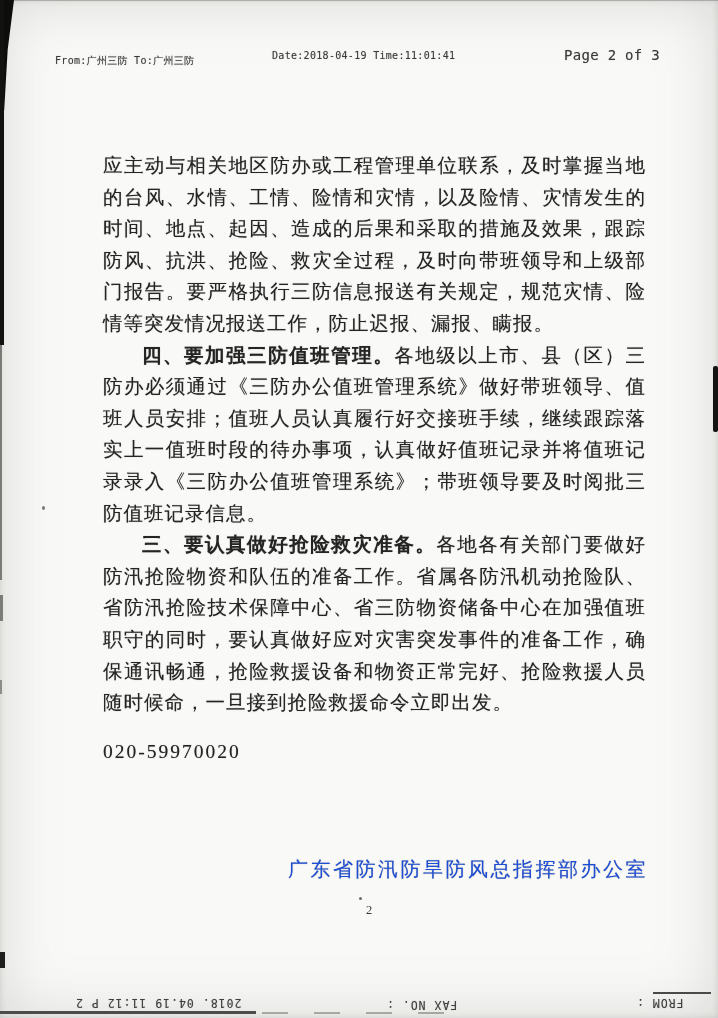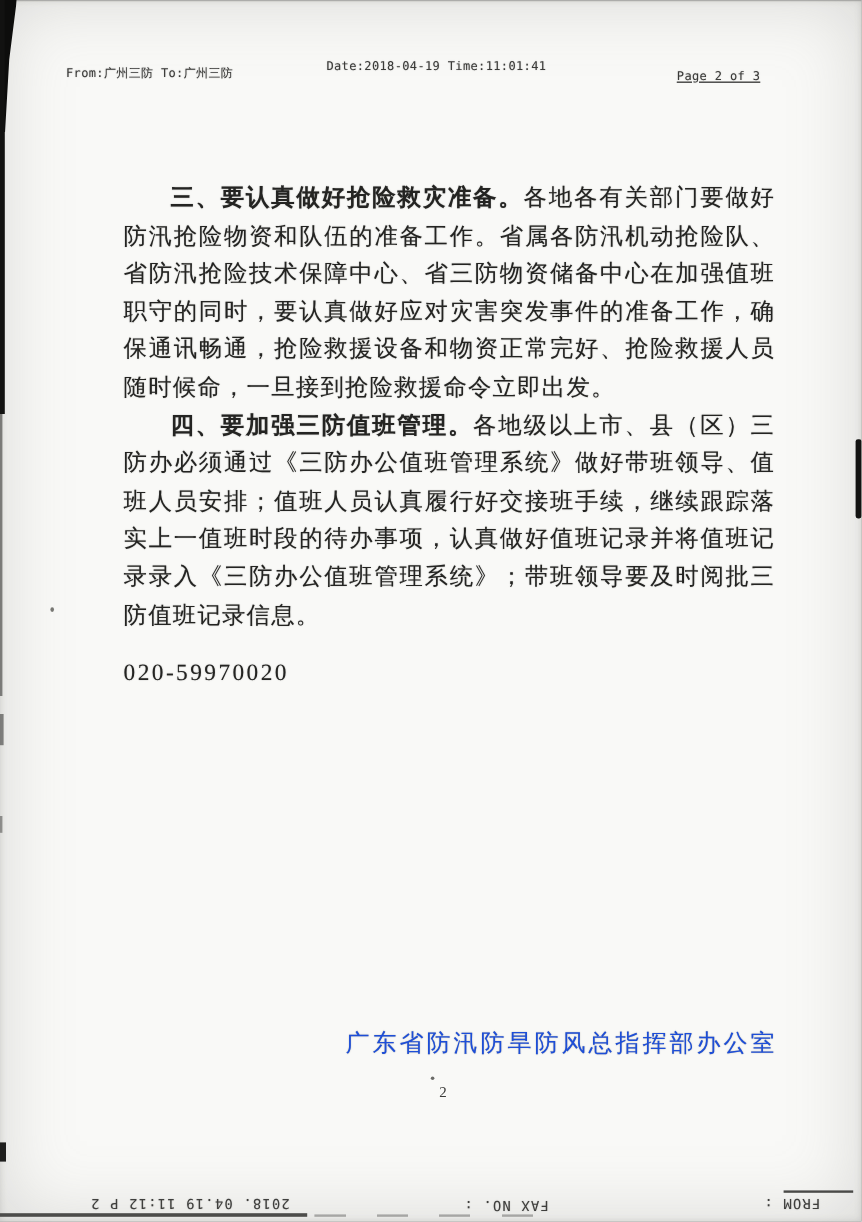--- a/index.html
+++ b/index.html
@@ -15,21 +15,21 @@
   }
   
   .fax-line{
     position:absolute;
     font-family:"DejaVu Sans Mono","Liberation Mono",monospace;
     font-size:10px;color:#3a3a38;letter-spacing:.3px;white-space:nowrap;
     text-shadow:0 0 1px rgba(60,60,60,.4);
   }
   .fax-from{left:55px;top:54px;}
   .fax-date{left:272px;top:50px;}
-  .fax-page{left:564px;top:59px;font-size:10px;text-decoration:underline;}
+  .fax-page{left:564px;top:47px;font-size:14px;}
   
   .doc-body{
     position:absolute;left:103px;top:150px;width:543px;
     font-size:19.5px;line-height:31.6px;color:#242422;
     text-align:justify;letter-spacing:1px;
     text-shadow:0 0 1px rgba(45,45,42,.45);
   }
   .doc-body p{margin:0;padding:0;}
   .doc-body p.indented{text-indent:2em;}
   .lead{font-weight:bold;}
@@ -96,22 +96,23 @@
 </head>
 <body>
 
 <div class="paper">
 
   <div class="fax-line fax-from">From:广州三防 To:广州三防</div>
   <div class="fax-line fax-date">Date:2018-04-19 Time:11:01:41</div>
   <div class="fax-line fax-page">Page 2 of 3</div>
 
   <div class="doc-body">
+    <p><span class="lead"></span><span>应主动与相关地区防办或工程管理单位联系，及时掌握当地的台风、水情、工情、险情和灾情，以及险情、灾情发生的时间、地点、起因、造成的后果和采取的措施及效果，跟踪防风、抗洪、抢险、救灾全过程，及时向带班领导和上级部门报告。要严格执行三防信息报送有关规定，规范灾情、险情等突发情况报送工作，防止迟报、漏报、瞒报。</span></p>
+    <p class="indented"><span class="lead">四、要加强三防值班管理。</span><span>各地级以上市、县（区）三防办必须通过《三防办公值班管理系统》做好带班领导、值班人员安排；值班人员认真履行好交接班手续，继续跟踪落实上一值班时段的待办事项，认真做好值班记录并将值班记录录入《三防办公值班管理系统》；带班领导要及时阅批三防值班记录信息。</span></p>
     <p class="indented"><span class="lead">三、要认真做好抢险救灾准备。</span><span>各地各有关部门要做好防汛抢险物资和队伍的准备工作。省属各防汛机动抢险队、省防汛抢险技术保障中心、省三防物资储备中心在加强值班职守的同时，要认真做好应对灾害突发事件的准备工作，确保通讯畅通，抢险救援设备和物资正常完好、抢险救援人员随时候命，一旦接到抢险救援命令立即出发。</span></p>
-    <p class="indented"><span class="lead">四、要加强三防值班管理。</span><span>各地级以上市、县（区）三防办必须通过《三防办公值班管理系统》做好带班领导、值班人员安排；值班人员认真履行好交接班手续，继续跟踪落实上一值班时段的待办事项，认真做好值班记录并将值班记录录入《三防办公值班管理系统》；带班领导要及时阅批三防值班记录信息。</span></p>
     <div class="contact">
       <div class="c2">020-59970020</div>
     </div>
   </div>
 
   <div class="signature">广东省防汛防旱防风总指挥部办公室</div>
   <div class="page-num">2</div>
   <div class="dot-artifact"></div>
   <div class="dot-artifact2"></div>
 

